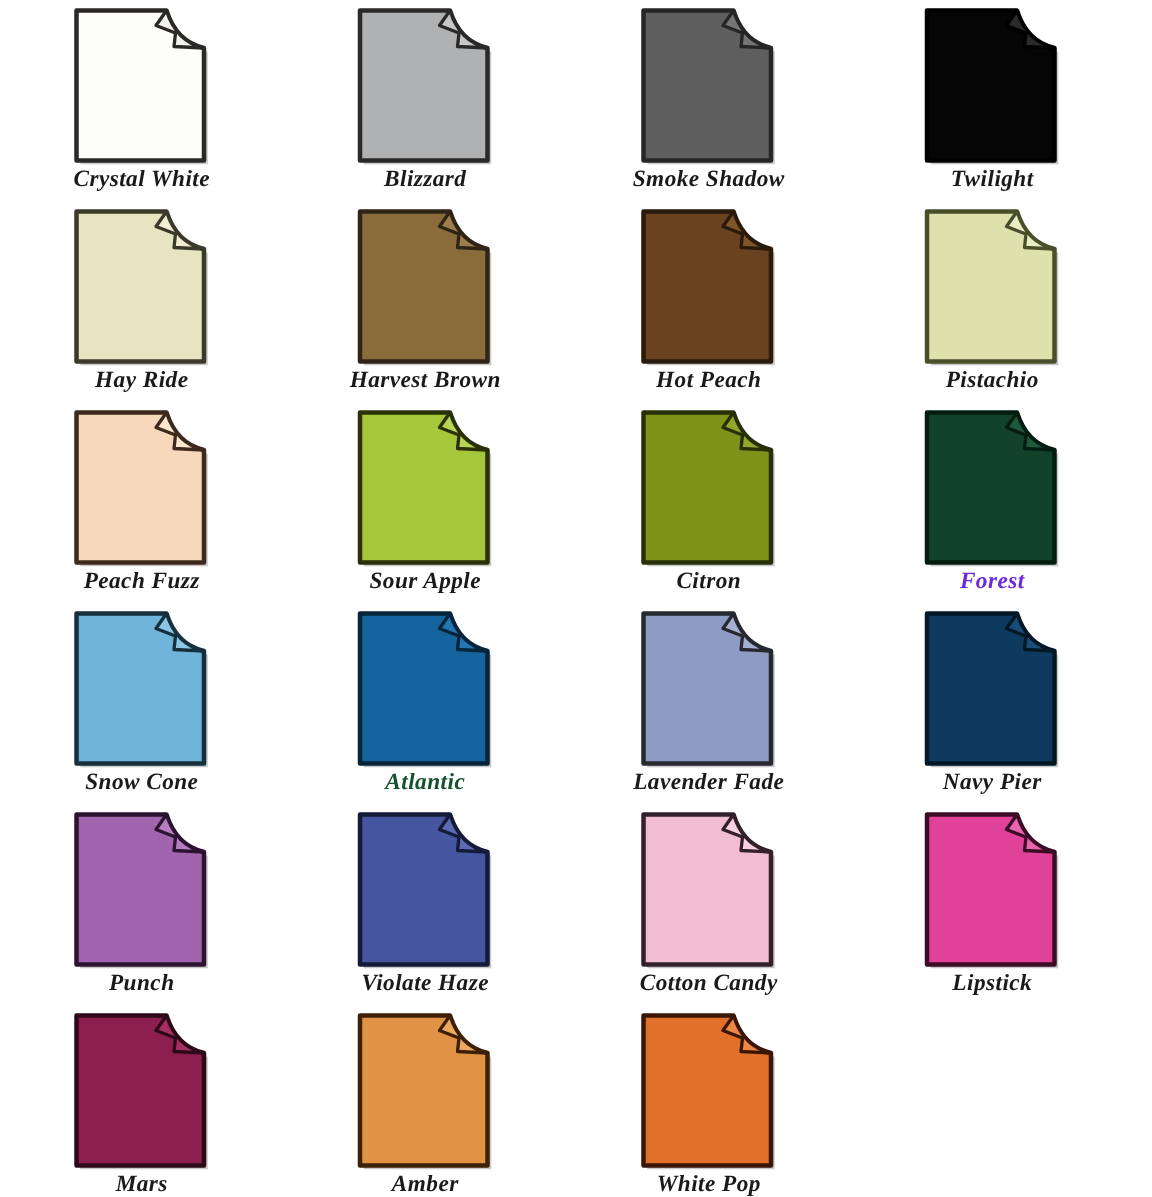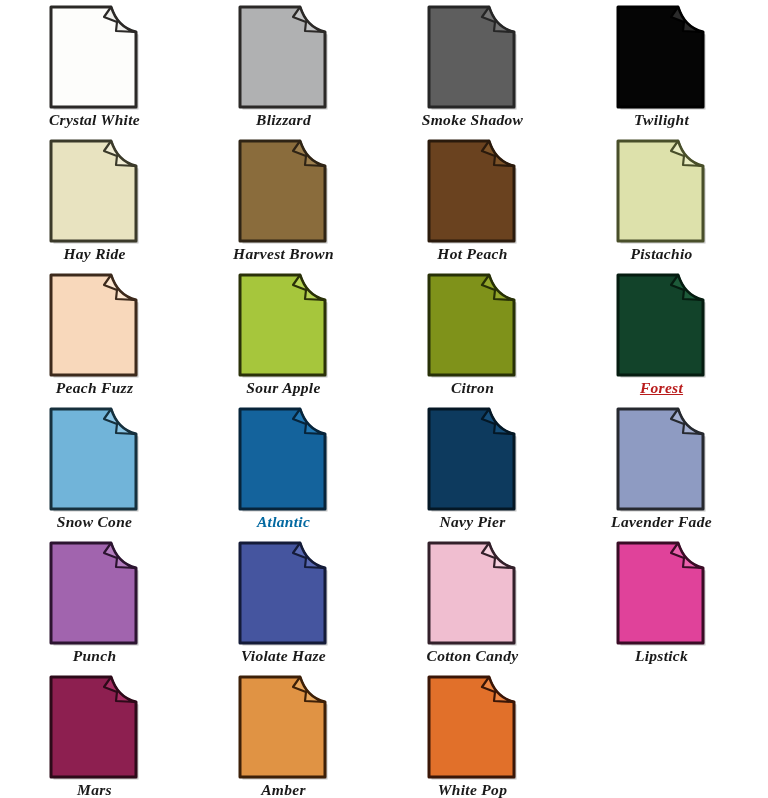--- a/index.html
+++ b/index.html
@@ -175,66 +175,66 @@
       <div class="swatch-label" style="color: rgb(26, 26, 26);">Citron</div>
     </div>
     <div class="swatch-cell">
       <div class="swatch-figure">
         <svg viewBox="0 0 96 106">
           <path d="M4,3 L64,3 C68,16 76,25 89,28 L89,103 L4,103 Z" fill="#9a9a9a" transform="translate(2.5,2.5)" opacity="0.55"></path>
           <path d="M4,3 L64,3 C68,16 76,25 89,28 L89,103 L4,103 Z" fill="#12432a" stroke="#051c10" stroke-width="3" stroke-linejoin="round"></path>
           <path d="M64,3 C68,16 76,25 89,28 L69,27 L70,18 L57,13 Z" fill="#1d5a39" stroke="#051c10" stroke-width="2.2" stroke-linejoin="round"></path>
         </svg>
       </div>
-      <div class="swatch-label" style="color: #b91c1c; text-decoration: underline;">Forest</div>
+      <div class="swatch-label" style="color: #6d28d9;">Forest</div>
     </div>
     <div class="swatch-cell">
       <div class="swatch-figure">
         <svg viewBox="0 0 96 106">
           <path d="M4,3 L64,3 C68,16 76,25 89,28 L89,103 L4,103 Z" fill="#9a9a9a" transform="translate(2.5,2.5)" opacity="0.55"></path>
           <path d="M4,3 L64,3 C68,16 76,25 89,28 L89,103 L4,103 Z" fill="#71b4d9" stroke="#16303d" stroke-width="3" stroke-linejoin="round"></path>
           <path d="M64,3 C68,16 76,25 89,28 L69,27 L70,18 L57,13 Z" fill="#8cc6e6" stroke="#16303d" stroke-width="2.2" stroke-linejoin="round"></path>
         </svg>
       </div>
       <div class="swatch-label" style="color: rgb(26, 26, 26);">Snow Cone</div>
     </div>
     <div class="swatch-cell">
       <div class="swatch-figure">
         <svg viewBox="0 0 96 106">
           <path d="M4,3 L64,3 C68,16 76,25 89,28 L89,103 L4,103 Z" fill="#9a9a9a" transform="translate(2.5,2.5)" opacity="0.55"></path>
           <path d="M4,3 L64,3 C68,16 76,25 89,28 L89,103 L4,103 Z" fill="#14639c" stroke="#07243a" stroke-width="3" stroke-linejoin="round"></path>
           <path d="M64,3 C68,16 76,25 89,28 L69,27 L70,18 L57,13 Z" fill="#2277b2" stroke="#07243a" stroke-width="2.2" stroke-linejoin="round"></path>
         </svg>
       </div>
-      <div class="swatch-label" style="color: #0369a1;">Atlantic</div>
+      <div class="swatch-label" style="color: #14532d;">Atlantic</div>
+    </div>
+    <div class="swatch-cell">
+      <div class="swatch-figure">
+        <svg viewBox="0 0 96 106">
+          <path d="M4,3 L64,3 C68,16 76,25 89,28 L89,103 L4,103 Z" fill="#9a9a9a" transform="translate(2.5,2.5)" opacity="0.55"></path>
+          <path d="M4,3 L64,3 C68,16 76,25 89,28 L89,103 L4,103 Z" fill="#8e9bc2" stroke="#26292f" stroke-width="3" stroke-linejoin="round"></path>
+          <path d="M64,3 C68,16 76,25 89,28 L69,27 L70,18 L57,13 Z" fill="#a5b0d1" stroke="#26292f" stroke-width="2.2" stroke-linejoin="round"></path>
+        </svg>
+      </div>
+      <div class="swatch-label" style="color: rgb(26, 26, 26);">Lavender Fade</div>
     </div>
     <div class="swatch-cell">
       <div class="swatch-figure">
         <svg viewBox="0 0 96 106">
           <path d="M4,3 L64,3 C68,16 76,25 89,28 L89,103 L4,103 Z" fill="#9a9a9a" transform="translate(2.5,2.5)" opacity="0.55"></path>
           <path d="M4,3 L64,3 C68,16 76,25 89,28 L89,103 L4,103 Z" fill="#0d3a5e" stroke="#041725" stroke-width="3" stroke-linejoin="round"></path>
           <path d="M64,3 C68,16 76,25 89,28 L69,27 L70,18 L57,13 Z" fill="#164e79" stroke="#041725" stroke-width="2.2" stroke-linejoin="round"></path>
         </svg>
       </div>
       <div class="swatch-label" style="color: rgb(26, 26, 26);">Navy Pier</div>
     </div>
     <div class="swatch-cell">
       <div class="swatch-figure">
         <svg viewBox="0 0 96 106">
           <path d="M4,3 L64,3 C68,16 76,25 89,28 L89,103 L4,103 Z" fill="#9a9a9a" transform="translate(2.5,2.5)" opacity="0.55"></path>
-          <path d="M4,3 L64,3 C68,16 76,25 89,28 L89,103 L4,103 Z" fill="#8e9bc2" stroke="#26292f" stroke-width="3" stroke-linejoin="round"></path>
-          <path d="M64,3 C68,16 76,25 89,28 L69,27 L70,18 L57,13 Z" fill="#a5b0d1" stroke="#26292f" stroke-width="2.2" stroke-linejoin="round"></path>
-        </svg>
-      </div>
-      <div class="swatch-label" style="color: rgb(26, 26, 26);">Lavender Fade</div>
-    </div>
-    <div class="swatch-cell">
-      <div class="swatch-figure">
-        <svg viewBox="0 0 96 106">
-          <path d="M4,3 L64,3 C68,16 76,25 89,28 L89,103 L4,103 Z" fill="#9a9a9a" transform="translate(2.5,2.5)" opacity="0.55"></path>
           <path d="M4,3 L64,3 C68,16 76,25 89,28 L89,103 L4,103 Z" fill="#a164ae" stroke="#2c1430" stroke-width="3" stroke-linejoin="round"></path>
           <path d="M64,3 C68,16 76,25 89,28 L69,27 L70,18 L57,13 Z" fill="#b47ec0" stroke="#2c1430" stroke-width="2.2" stroke-linejoin="round"></path>
         </svg>
       </div>
       <div class="swatch-label" style="color: rgb(26, 26, 26);">Punch</div>
     </div>
     <div class="swatch-cell">
       <div class="swatch-figure">
         <svg viewBox="0 0 96 106">
           <path d="M4,3 L64,3 C68,16 76,25 89,28 L89,103 L4,103 Z" fill="#9a9a9a" transform="translate(2.5,2.5)" opacity="0.55"></path>

